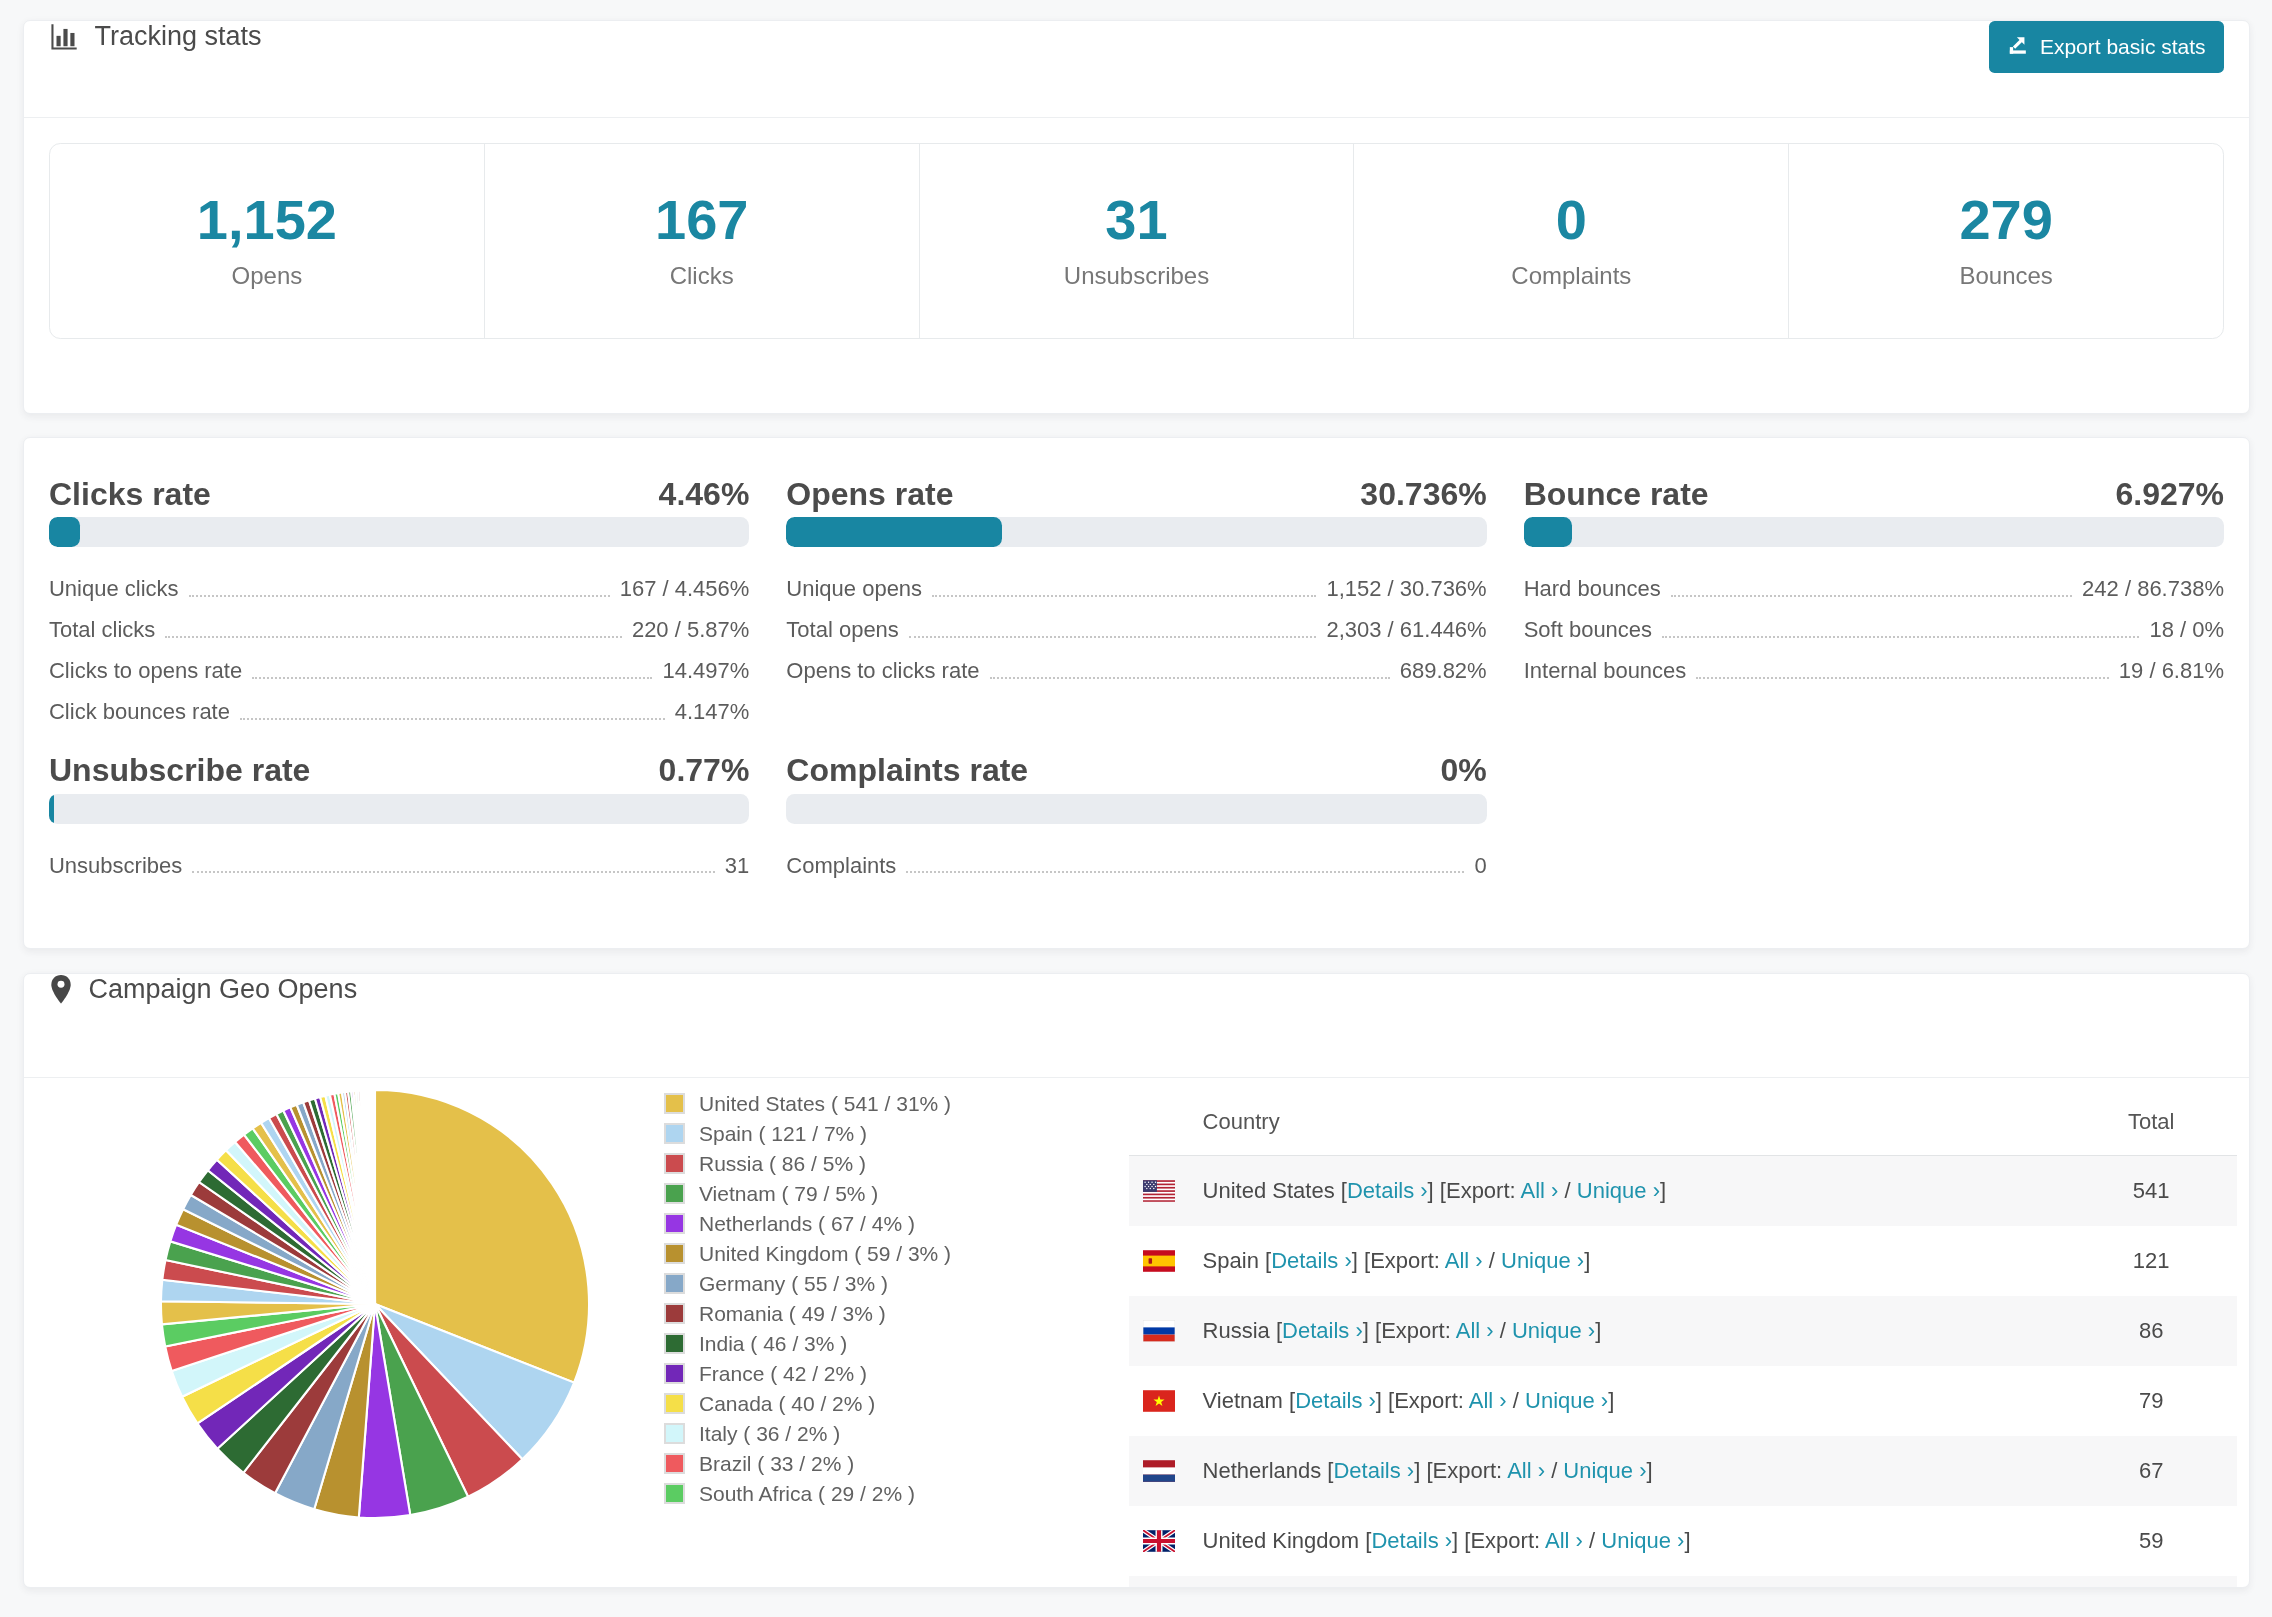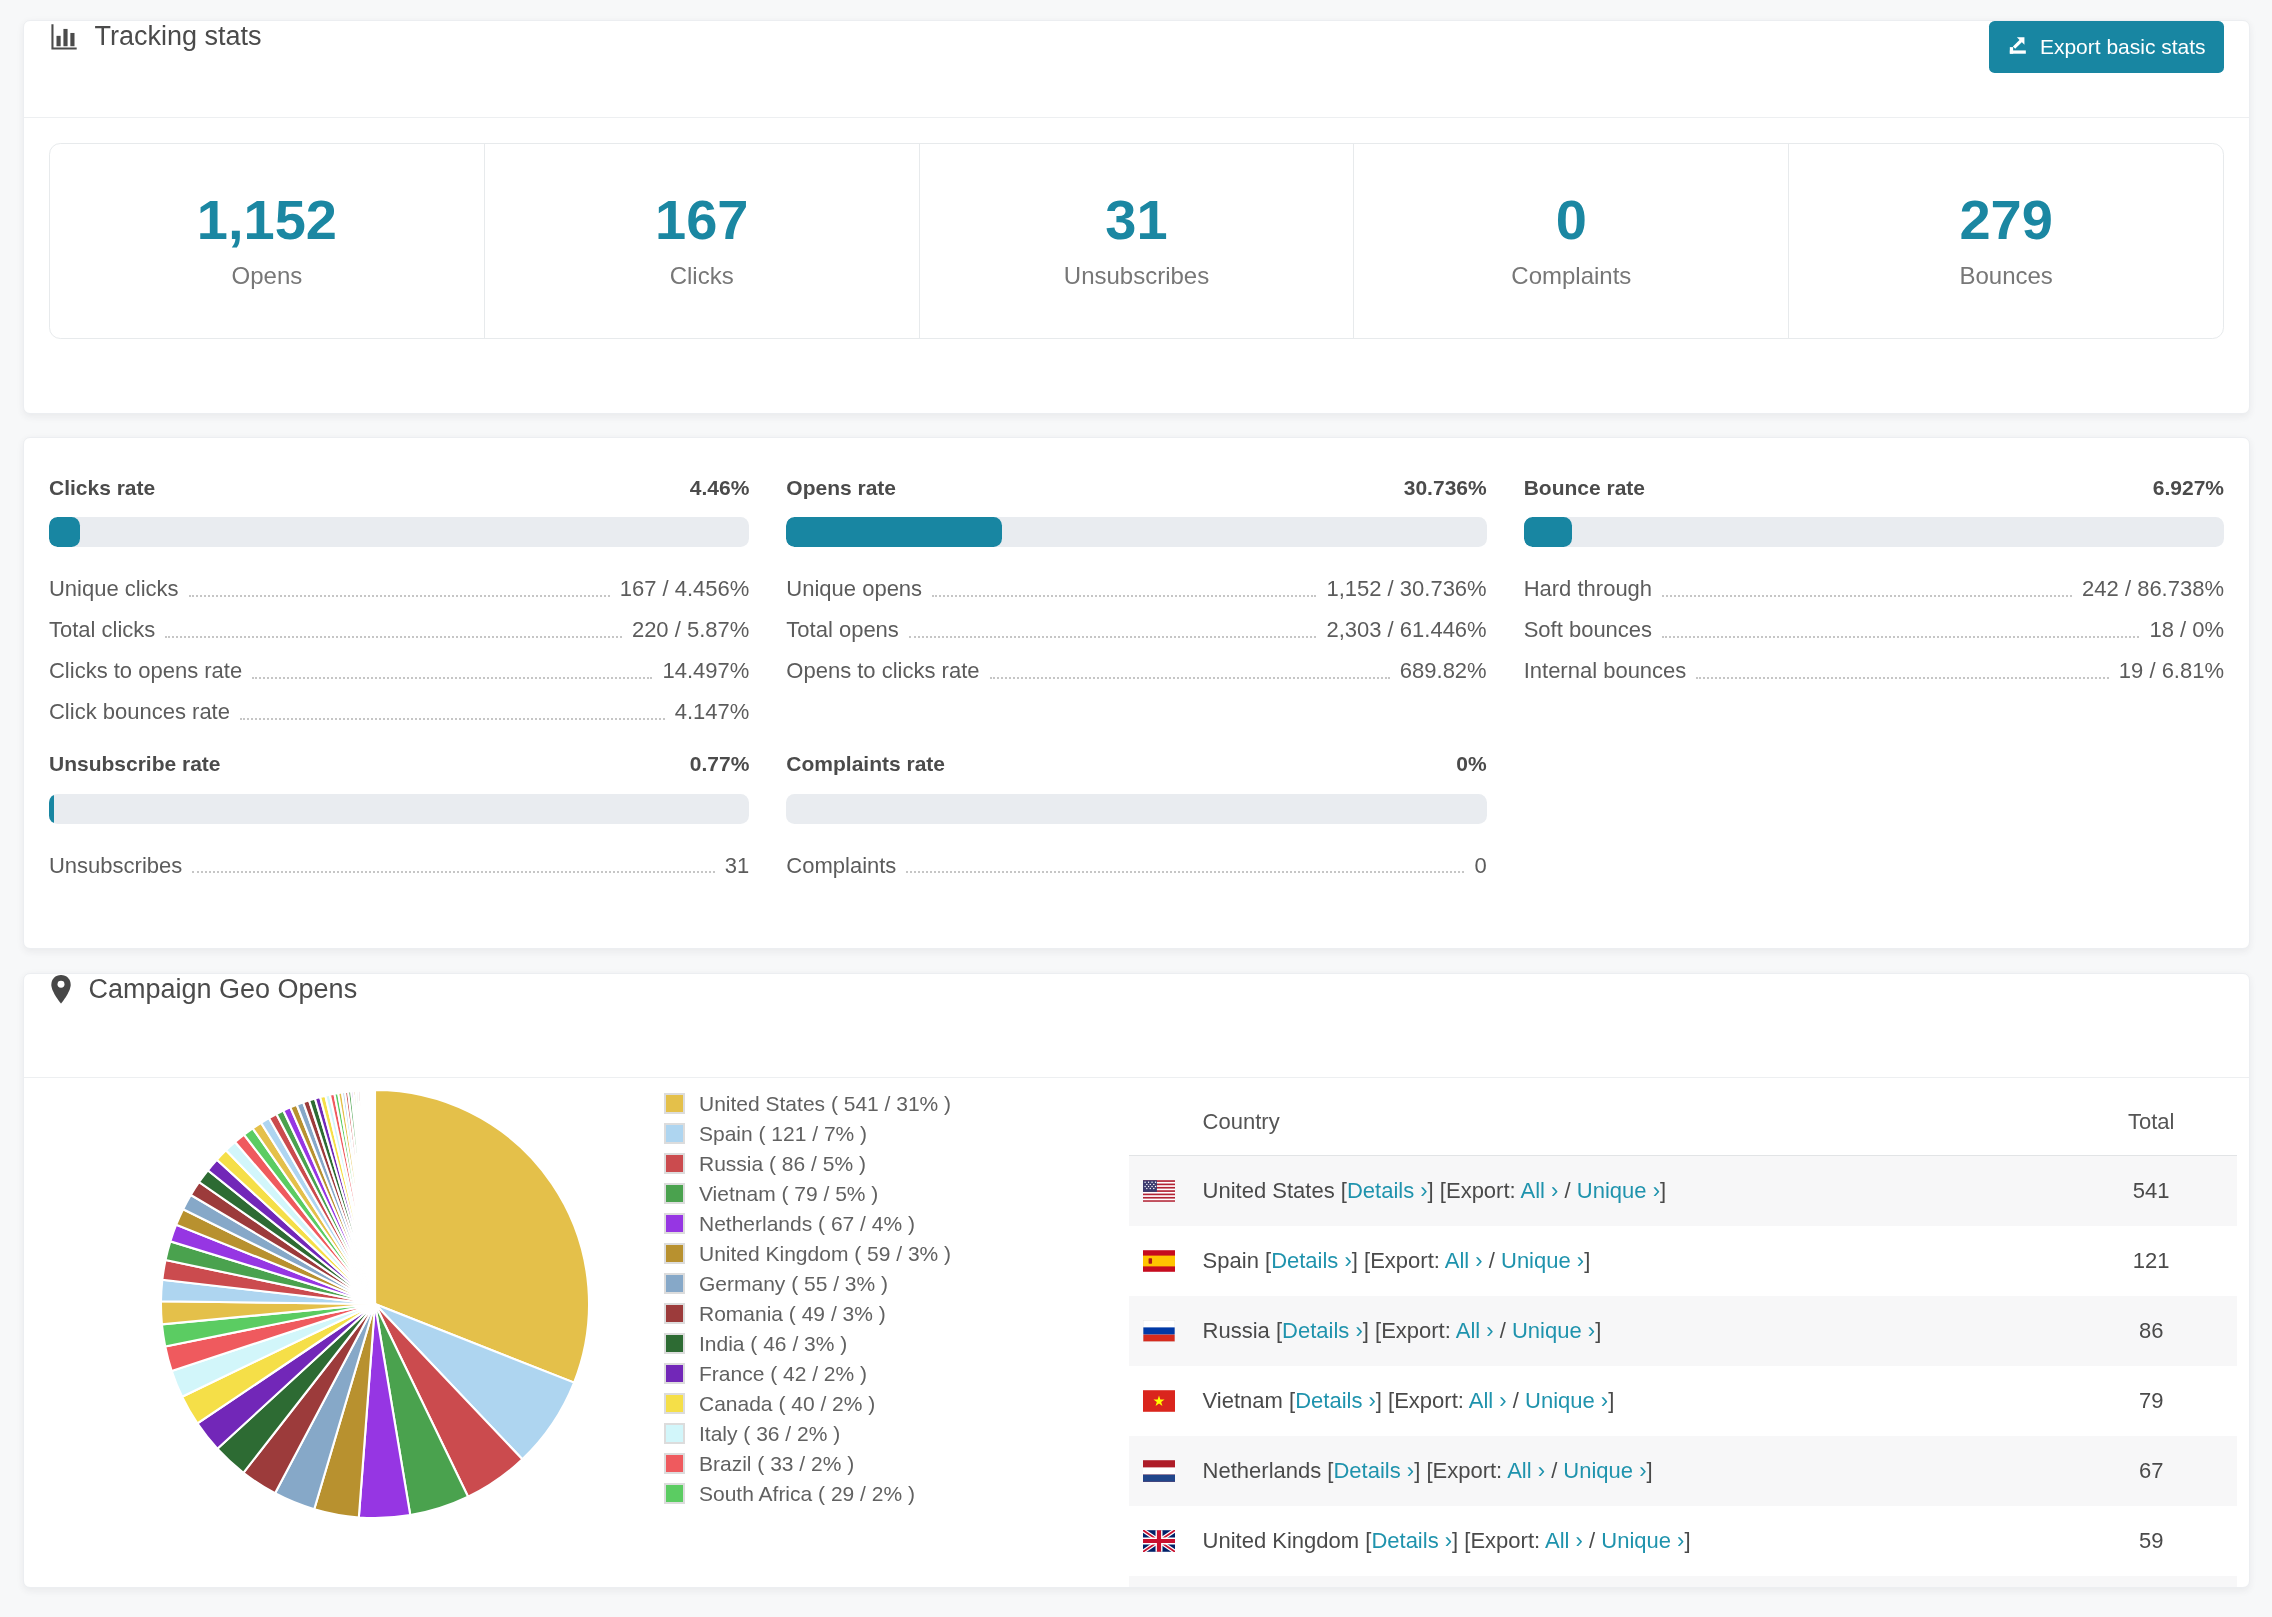--- a/index.html
+++ b/index.html
@@ -28,21 +28,21 @@
   .stat-cell { flex:1; display:flex; flex-direction:column; align-items:center;
                justify-content:center; border-right:1.4px solid #e7eaec; }
   .stat-cell:last-child { border-right:none; }
   .stat-value { font-size:56px; font-weight:bold; color:#1b87a2; line-height:1; }
   .stat-label { margin-top:14px; font-size:24px; color:#777; }
   .card-1 .spacer { height:74px; }
 
   
   .rates-grid { display:grid; grid-template-columns:repeat(3,1fr); column-gap:37px; row-gap:20px; }
   .rate-head { display:flex; justify-content:space-between; align-items:baseline;
-               font-size:21px; font-weight:bold; color:#4b4b4b; height:30px; }
+               font-size:32px; font-weight:bold; color:#4b4b4b; height:30px; }
   .rate-bar { margin-top:11.3px; height:30px; background:#e9ecf0; border-radius:8.5px; overflow:hidden; }
   .rate-bar-fill { height:100%; background:#1886a2; border-radius:8.5px; }
   .rate-list { margin-top:21px; }
   .rate-row { display:flex; align-items:flex-end; height:41px; font-size:22px; color:#5c5c5c; }
   .metric-label { white-space:nowrap; padding-bottom:7px; }
   .metric-dots { flex:1; border-bottom:2.1px dotted #c6c6c6; margin:0 10px 12.7px; }
   .metric-value { white-space:nowrap; padding-bottom:7px; }
 
   
   .geo-head { height:103px; }
@@ -198,21 +198,21 @@
   <div class="rate-block">
     <div class="rate-head">
       <span>Bounce rate</span>
       <span>6.927%</span>
     </div>
     <div class="rate-bar">
       <div class="rate-bar-fill" style="width: 6.927%;"></div>
     </div>
     <div class="rate-list">
   <div class="rate-row">
-    <span class="metric-label">Hard through</span>
+    <span class="metric-label">Hard bounces</span>
     <span class="metric-dots"></span>
     <span class="metric-value">242 / 86.738%</span>
   </div>
 
   <div class="rate-row">
     <span class="metric-label">Soft bounces</span>
     <span class="metric-dots"></span>
     <span class="metric-value">18 / 0%</span>
   </div>
 

